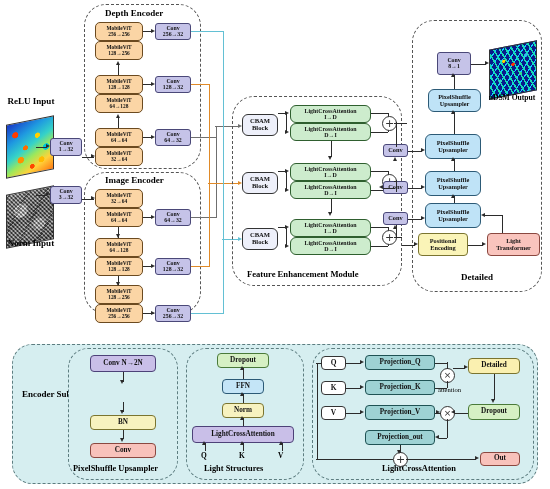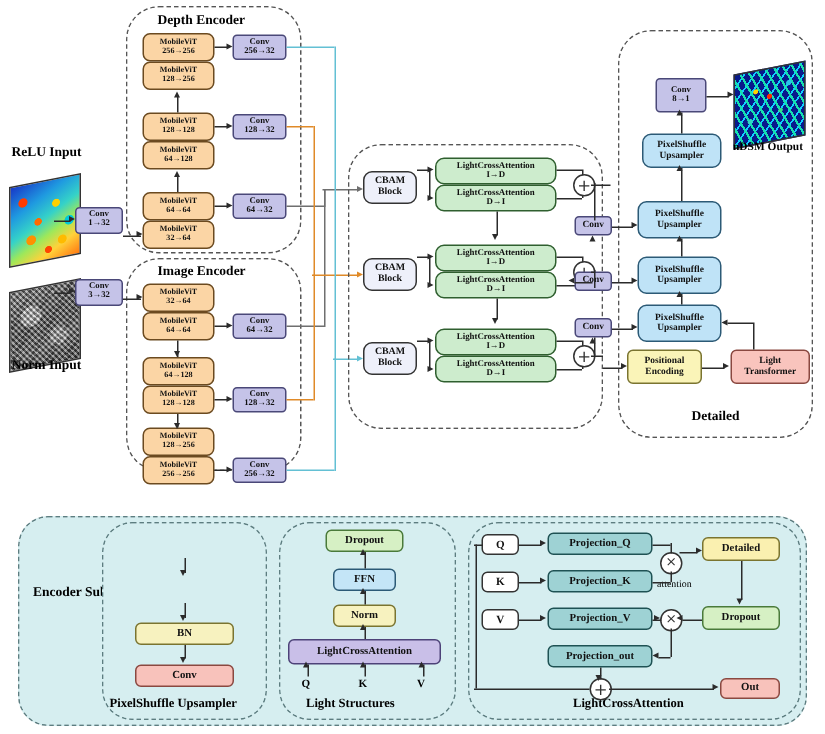--- a/index.html
+++ b/index.html
@@ -256,20 +256,21 @@
   <div class="line v orange" style="left:208.5px;top:183px;height:84px;"></div>
 
   <div class="line h teal" style="left:191px;top:31px;width:32px;"></div>
   <div class="line v teal" style="left:222.5px;top:31px;height:209px;"></div>
   <div class="line h teal" style="left:222px;top:239px;width:17px;"></div>
   <div class="arrow ar teal" style="left:238px;top:236.5px;"></div>
   <div class="line h teal" style="left:191px;top:313px;width:32px;"></div>
   <div class="line v teal" style="left:222.5px;top:239px;height:75px;"></div>
 
   <div class="panel" style="left:232px;top:96px;width:170px;height:190px;"></div>
+  <div class="panel-title" style="left:247px;top:269px;font-size:8.6px;">Feature Enhancement Module</div>
 
   <div class="box cbam" style="left:242px;top:114px;width:36px;height:22px;">
     <span>CBAM</span>
       <span>Block</span>
   </div>
   <div class="box cbam" style="left:242px;top:172px;width:36px;height:22px;">
     <span>CBAM</span>
       <span>Block</span>
   </div>
   <div class="box cbam" style="left:242px;top:228px;width:36px;height:22px;">
@@ -429,20 +430,21 @@
 
   <div class="subpanel" style="left:12px;top:344px;width:526px;height:140px;"></div>
 
   <div class="lbl" style="left:22px;top:386px;width:62px;font-size:9px;line-height:1.9;">
     <span>Encoder</span>
     <span>Sub-Block</span>
     <span>Structures</span>
   </div>
 
   <div class="subpanel" style="left:68px;top:348px;width:110px;height:132px;"></div>
+  <div class="sbox s-convn" style="left:90px;top:355px;width:66px;height:17px;">Conv N→2N</div>
   <div class="sbox s-bn" style="left:90px;top:415px;width:66px;height:15px;">BN</div>
   <div class="sbox s-relu" style="left:90px;top:443px;width:66px;height:15px;">Conv</div>
   <div class="stitle" style="left:73px;top:464px;">PixelShuffle Upsampler</div>
   <div class="sline v" style="left:122.5px;top:372px;height:10px;"></div>
   <div class="arrow ad" style="left:120px;top:380px;"></div>
   <div class="sline v" style="left:122.5px;top:402px;height:10px;"></div>
   <div class="arrow ad" style="left:120px;top:410px;"></div>
   <div class="sline v" style="left:122.5px;top:430px;height:9px;"></div>
   <div class="arrow ad" style="left:120px;top:438px;"></div>
 

